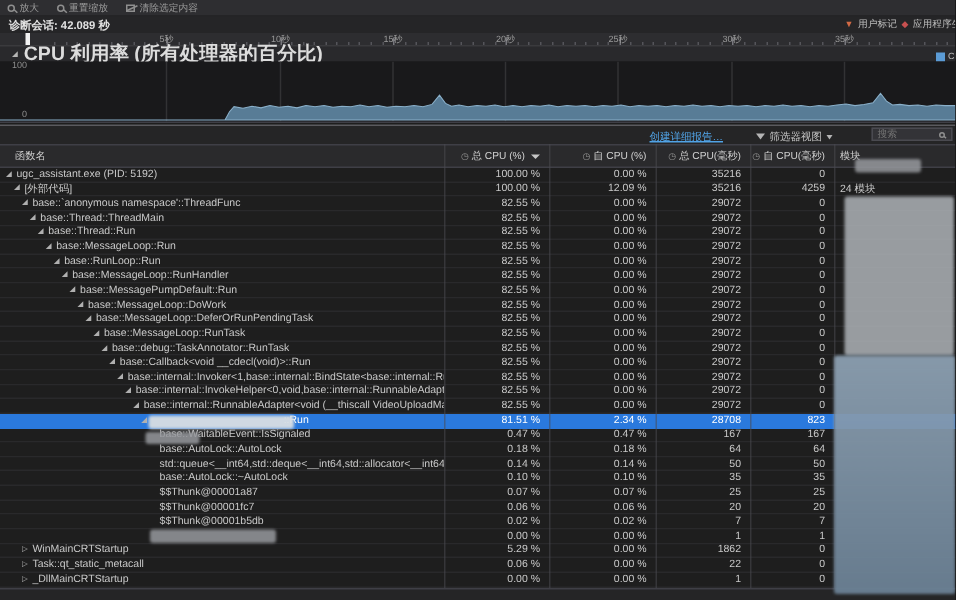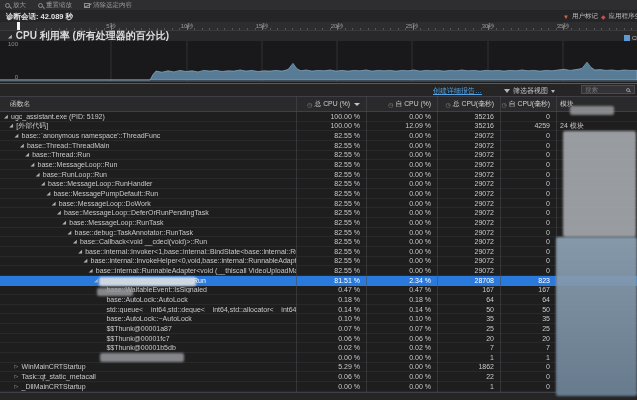--- a/index.html
+++ b/index.html
@@ -24,21 +24,21 @@
   
   .ruler{position:absolute;left:0;top:22px;width:637px;height:8px;background:#2d2d30;}
   .tick{position:absolute;bottom:0;width:1px;background:#55555a;}
   .tick.major{background:#77777d;}
   .tick-label{position:absolute;top:0;font-size:6px;color:#9a9a9a;transform:translateX(-50%);}
   .caret{position:absolute;left:17px;top:0;width:3px;height:8px;background:#f2f2f2;}
 
   
   .cpu-head{position:absolute;left:0;top:30px;width:637px;height:11px;background:#29292c;border-top:1px solid #3a3a3d;display:flex;align-items:center;}
   .cpu-exp{font-size:5px;color:#b5b5b5;padding:0 4px 0 8px;}
-  .cpu-title{font-size:10px;font-weight:bold;color:#dcdcdc;}
+  .cpu-title{font-size:13px;font-weight:bold;color:#dcdcdc;}
   .cpu-legend{position:absolute;left:624px;top:2px;width:13px;height:9px;overflow:hidden;white-space:nowrap;display:flex;align-items:center;gap:2px;font-size:6px;color:#bdbdbd;}
   .legend-sq{width:6px;height:6px;background:#5b9bd5;flex:none;}
 
   
   .graph{position:absolute;left:0;top:41px;width:637px;height:41px;background:#19191b;border-bottom:1px solid #3f3f46;}
   .ylab{position:absolute;font-size:6px;color:#8f8f8f;width:14px;text-align:right;}
   .ylab.max{left:4px;top:0px;}
   .ylab.min{left:4px;top:33px;}
 
   .splitline{position:absolute;left:0;top:83px;width:637px;height:1px;background:#5a5a5e;}

